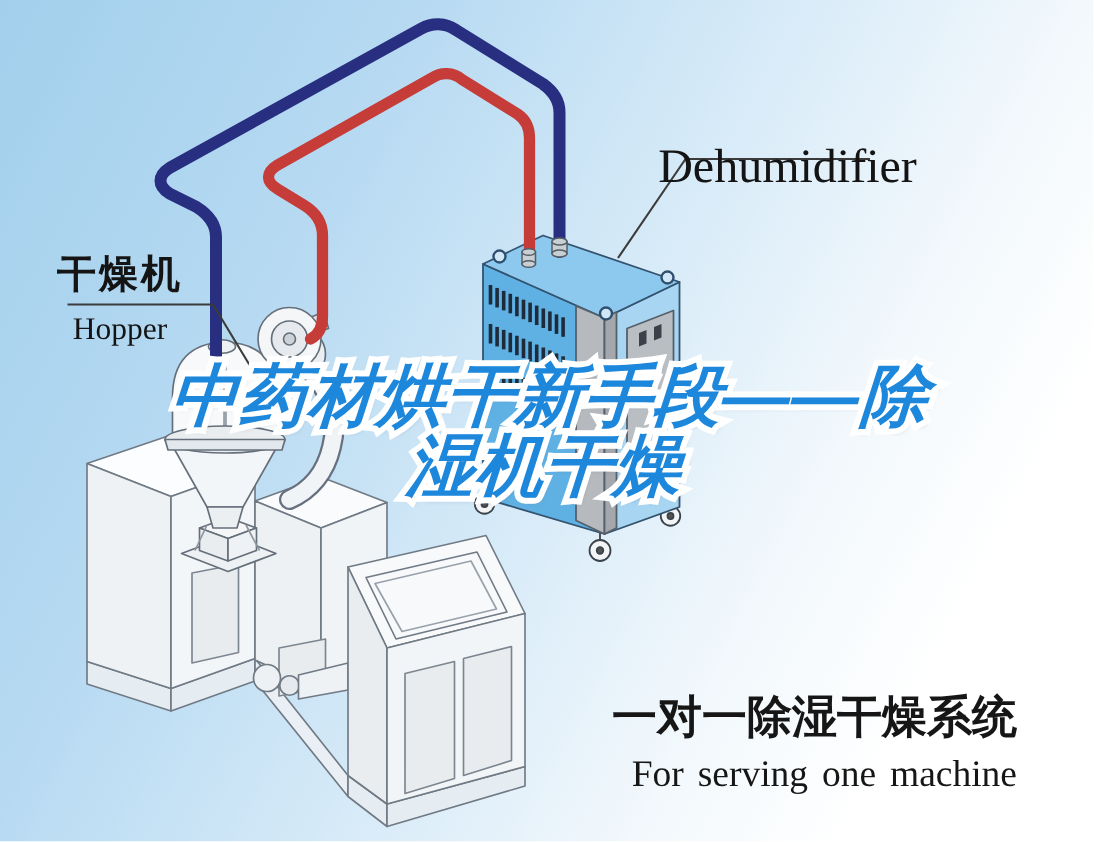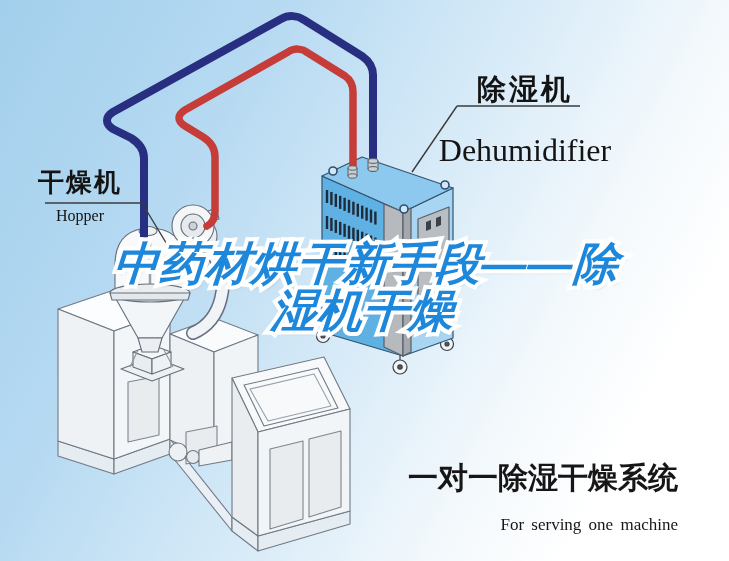--- a/index.html
+++ b/index.html
@@ -11,36 +11,36 @@
   .stage svg{position:absolute;left:0;top:0;}
   
   .lbl{position:absolute;text-align:center;color:#141414;}
   .lbl .zh{font-weight:700;letter-spacing:3px;}
   .lbl .en{font-family:"Liberation Serif",serif;font-weight:400;letter-spacing:0;}
   .lbl-dehu{left:419px;top:70px;width:212px;}
   .lbl-dehu .zh{font-size:29px;}
   .lbl-dehu .en{font-size:32px;margin-top:22px;}
   .lbl-hopper{left:16px;top:165px;width:128px;}
   .lbl-hopper .zh{font-size:26px;letter-spacing:2px;}
-  .lbl-hopper .en{font-size:16px;margin-top:7px;}
+  .lbl-hopper .en{font-size:21px;margin-top:7px;}
   
   .headline{
     position:absolute;left:39px;top:241px;width:652px;text-align:center;
     font-size:45px;line-height:1.04;font-weight:900;font-style:italic;
     letter-spacing:1px;transform:skewX(-4deg);
   }
   .headline.back{
     -webkit-text-stroke:8px #ffffff;color:#ffffff;
     text-shadow:2px 3px 3px rgba(90,115,140,0.40);
   }
   .headline.front{color:#1d87dc;-webkit-text-stroke:0;}
   
   .caption{position:absolute;left:400px;top:458px;width:278px;text-align:right;color:#161616;}
   .caption .zh{font-size:30px;font-weight:700;}
-  .caption .en{font-family:"Liberation Serif",serif;font-size:17px;margin-top:16px;word-spacing:3px;}
+  .caption .en{font-family:"Liberation Serif",serif;font-size:25px;margin-top:4px;word-spacing:3px;}
 </style>
 </head>
 <body>
 
 <div class="stage">
 
 <svg width="729" height="561" viewBox="0 0 729 561">
 
   <g stroke="#707a85" stroke-width="1.1" fill="#f5f7f9" stroke-linejoin="round">
 
@@ -200,21 +200,20 @@
 
   <g stroke="#3b3b3b" stroke-width="1.4">
     <line x1="457" y1="106" x2="580" y2="106"></line>
     <line x1="457" y1="106" x2="412" y2="172"></line>
     <line x1="45" y1="203" x2="142" y2="203"></line>
     <line x1="142" y1="203" x2="168" y2="246"></line>
   </g>
 </svg>
 
   <div class="lbl lbl-dehu">
-    <div class="zh">除湿机</div>
     <div class="en">Dehumidifier</div>
   </div>
 
   <div class="lbl lbl-hopper">
     <div class="zh">干燥机</div>
     <div class="en">Hopper</div>
   </div>
 
   <div class="headline back" aria-hidden="true">
     <div>中药材烘干新手段——除</div>

